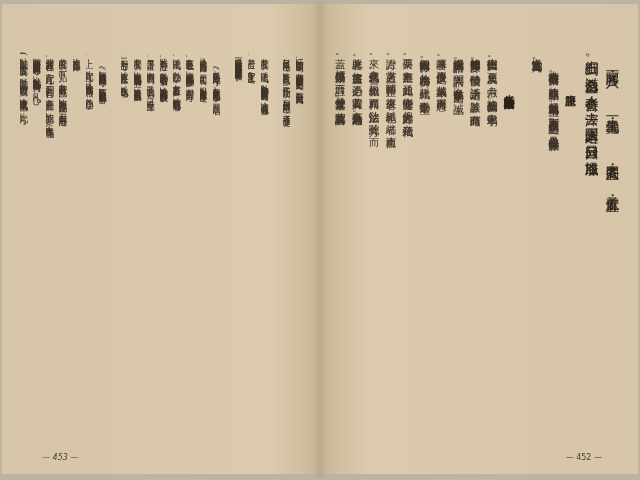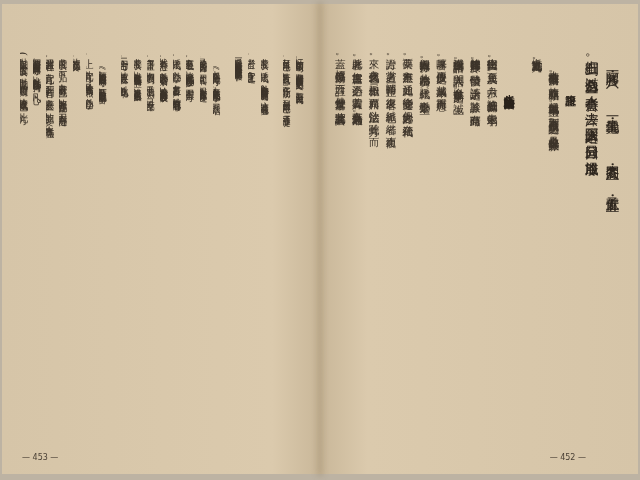--- a/index.html
+++ b/index.html
@@ -10,22 +10,22 @@
   .page.right { background:linear-gradient(to left,#d6c5a8 0%,#dbcaad 85%,#c9b799 100%); }
   .cols { position:absolute; top:46px; bottom:40px; display:flex; flex-direction:row-reverse; gap:3px; }
   .left .cols { left:18px; right:14px; }
   .right .cols { left:14px; right:18px; }
   .col { writing-mode:vertical-rl; font-size:10.6px; line-height:14px; color:#3d342a; letter-spacing:0.6px; white-space:nowrap; overflow:hidden; width:14px; }
   .col.big { font-size:13.5px; width:18px; color:#2e261e; }
   .col.head { font-weight:bold; color:#2a221a; padding-top:36px; }
   .col.indent { padding-top:12px; }
   .col.spacer { width:8px; }
   .pnum { position:absolute; bottom:12px; font-size:8px; color:#4a4035; font-family:"DejaVu Sans", sans-serif; }
-  .left .pnum { left:20px; }
-  .right .pnum { right:52px; }
+  .left .pnum { left:40px;font-style:italic; }
+  .right .pnum { right:36px; }
   .gutter { width:0; box-shadow:0 0 6px 2px rgba(120,100,70,0.35); z-index:2; }
 </style>
 </head>
 <body>
 
 <div class="spread">
   <div class="page left">
     <div class="cols" id="left-cols">
         <div class="col ">行動如常數句。說者固謂不敢讚不見於正文。但有險大病</div>
         <div class="col ">出百日必死。若復危急。不能行動。則過十日必死。語極可疑。</div>

